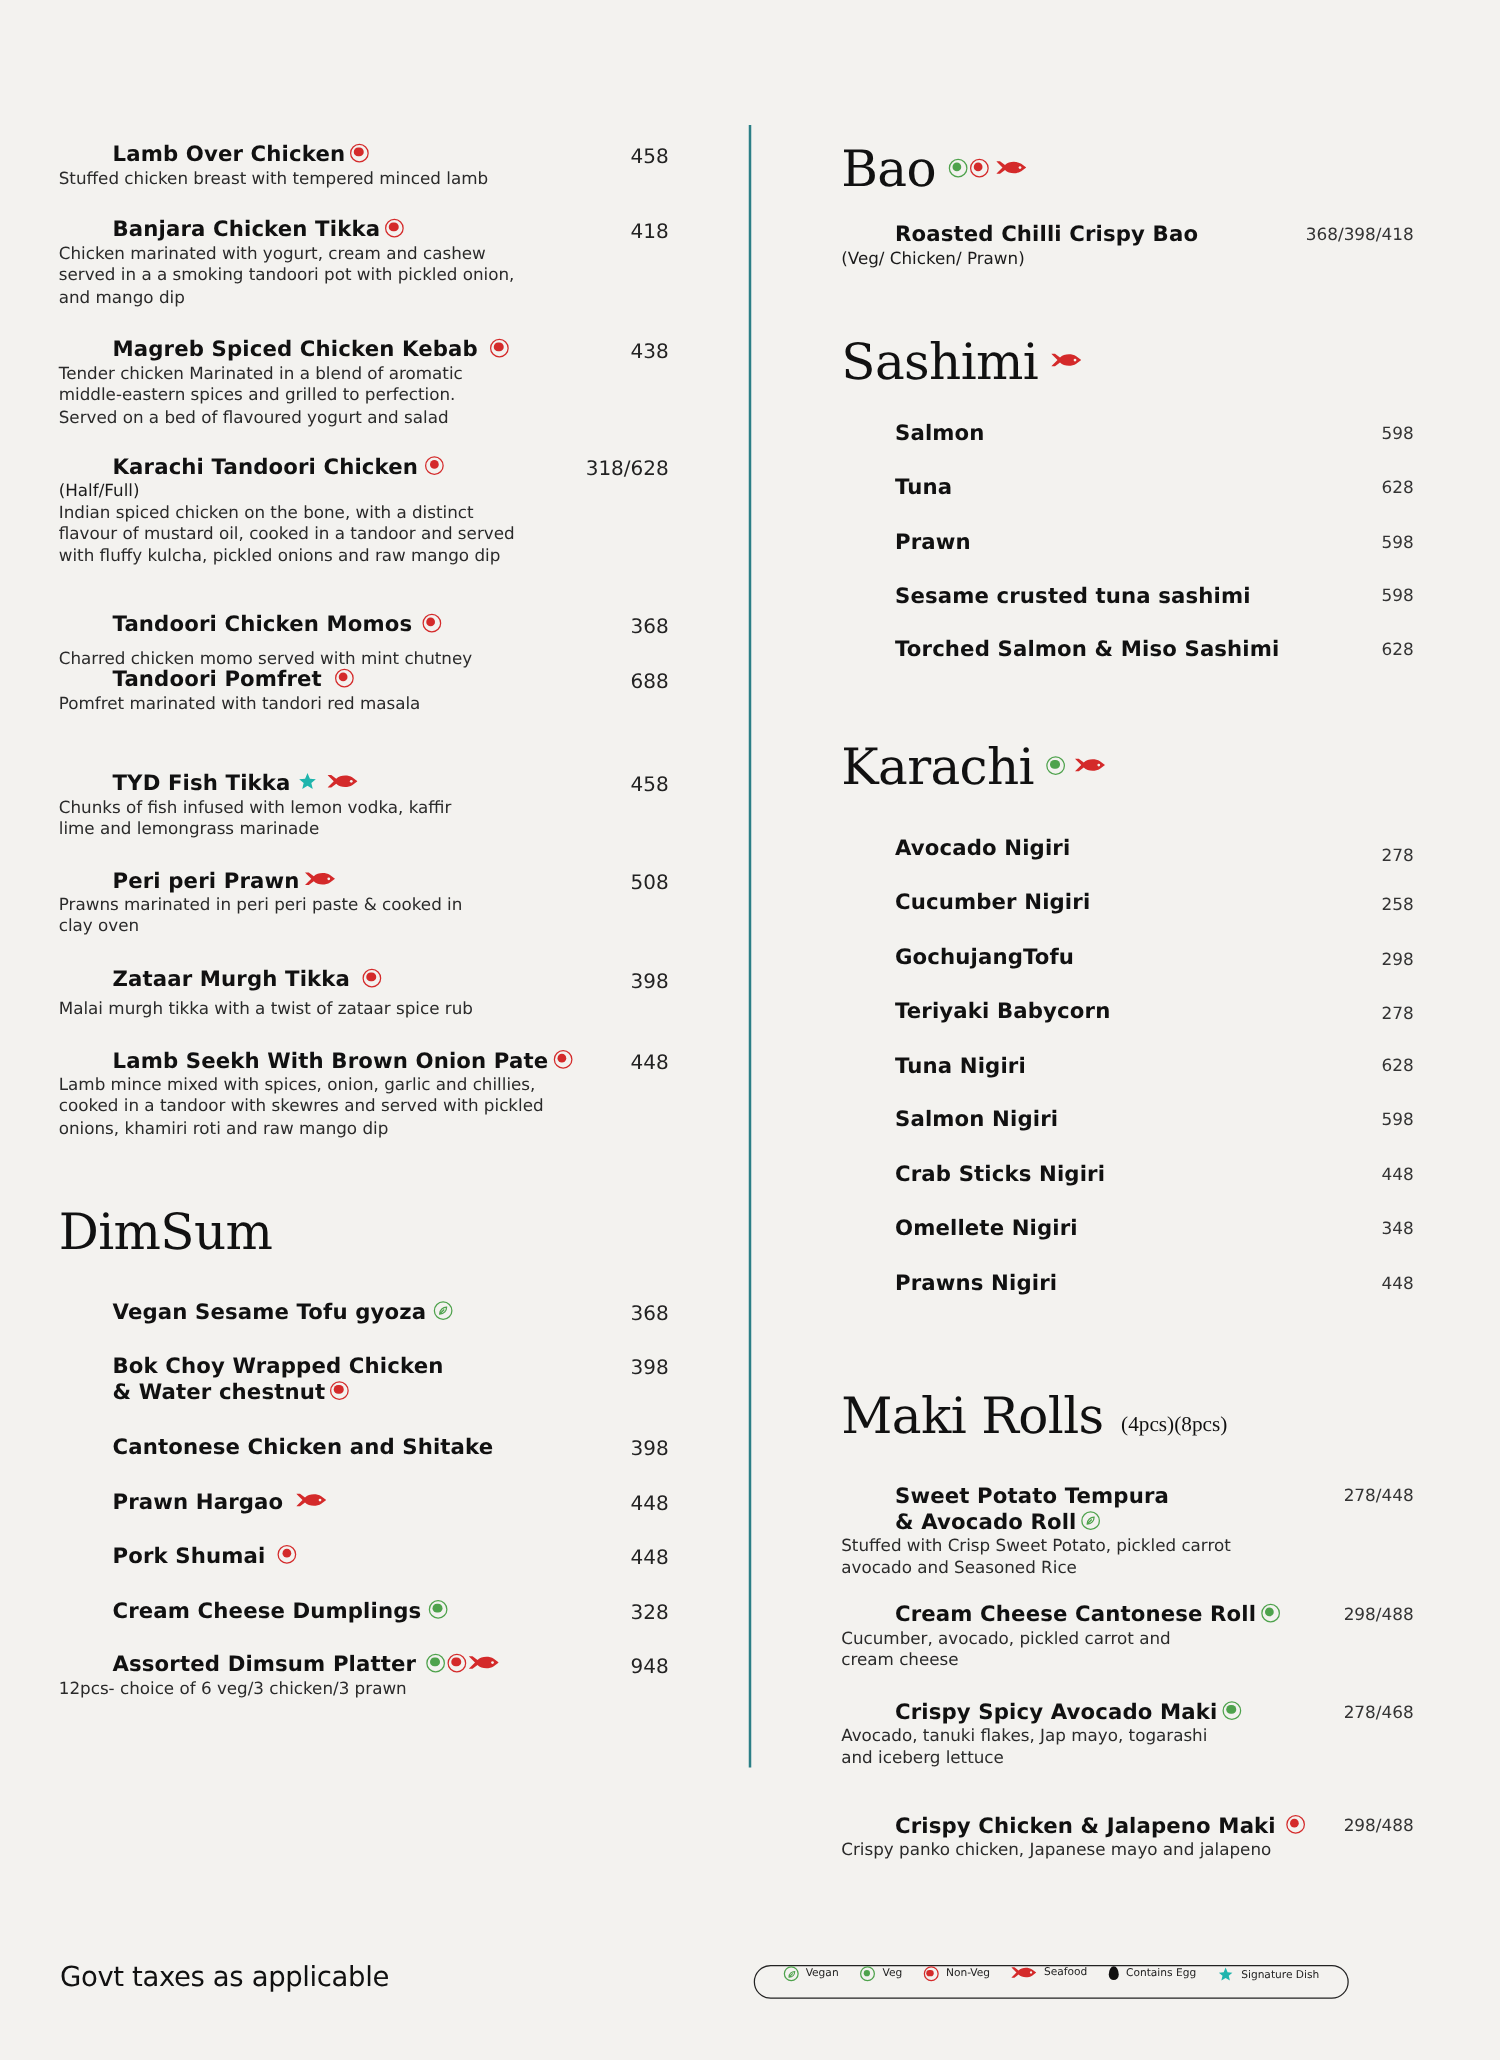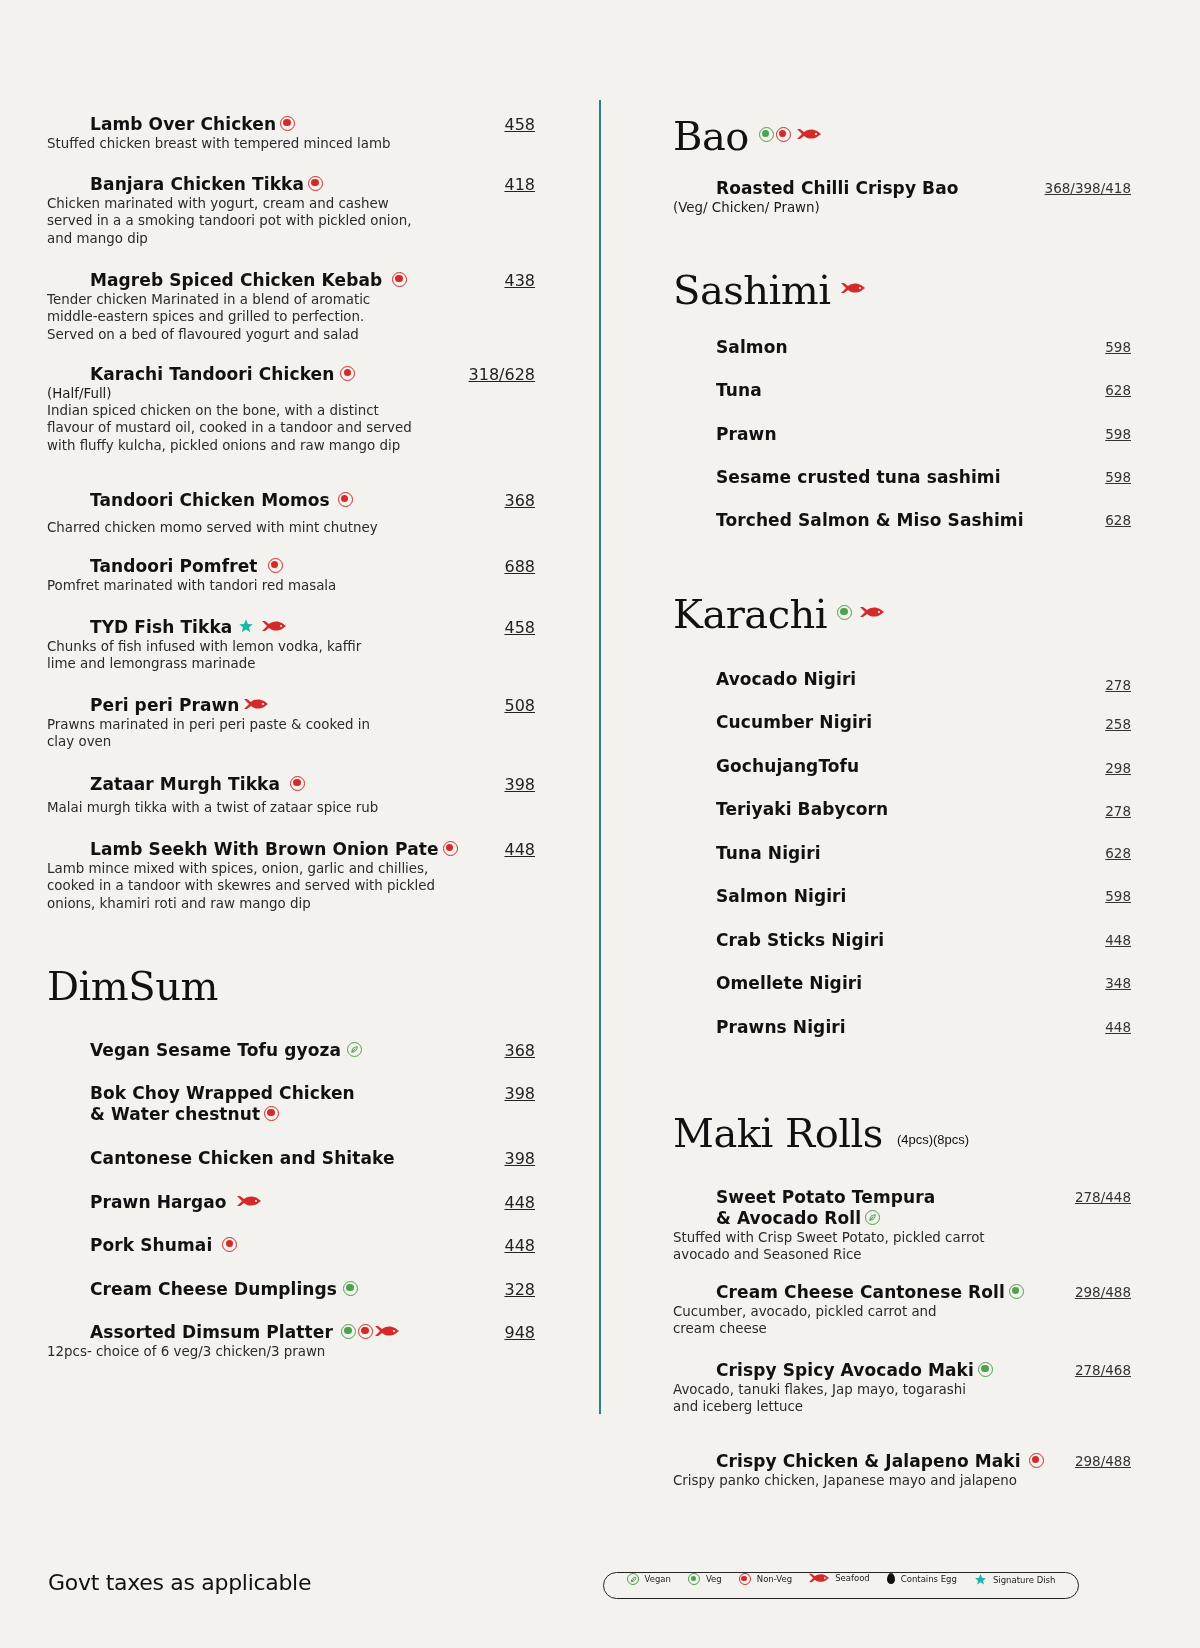--- a/index.html
+++ b/index.html
@@ -8,27 +8,27 @@
 
   .col { position: absolute; }
   .col-left { left: 47px; top: 114px; width: 488px; }
   .col-right { left: 673px; top: 114px; width: 458px; }
 
   .divider { position: absolute; left: 599px; top: 100px; width: 2px; height: 1314px; background: #2b7f86; }
 
   .item { position: absolute; left: 0; width: 100%; }
   .item .row { display: flex; justify-content: space-between; align-items: flex-start; margin-left: 43px; }
   .name { font-family: "DejaVu Sans", sans-serif; font-weight: bold; font-size: 17px; letter-spacing: 0.1px; line-height: 21px; color: #111; white-space: nowrap; }
-  .price { font-family: "DejaVu Sans", sans-serif; font-size: 16px; color: #222; line-height: 21px; white-space: nowrap; text-decoration: underline; }
+  .price { font-family: "DejaVu Sans", sans-serif; font-size: 16px; color: #222; line-height: 21px; white-space: nowrap; }
   .price-sm { font-size: 13.5px; color: #333; }
   .desc { font-size: 13.4px; line-height: 17.4px; color: #2a2a2a; font-weight: normal; }
   .sub { font-size: 13.4px; line-height: 17px; color: #1a1a1a; }
 
   .section-title { position: absolute; left: 0; font-family: "DejaVu Serif", serif; font-weight: normal; color: #111; font-size: 40px; line-height: 44px; letter-spacing: -0.5px; display: flex; align-items: center; gap: 6px; white-space: nowrap; }
-  .section-title .suffix { font-family: Liberation Sans, sans-serif; font-size: 13px; margin-left: 8px; margin-top: 14px; letter-spacing: 0; }
+  .section-title .suffix { font-family: Liberation Serif, serif; font-size: 17px; margin-left: 8px; margin-top: 14px; letter-spacing: 0; }
 
   .icons { display: inline-flex; align-items: center; gap: 2px; vertical-align: middle; margin-left: 4px; position: relative; top: -2px; }
   .ic { display: inline-block; width: 15px; height: 15px; border-radius: 50%; position: relative; }
   .ic-nonveg { border: 1.6px solid #d42a2a; }
   .ic-nonveg::after { content: ""; position: absolute; left: 2.2px; top: 2.2px; width: 7.4px; height: 7.4px; border-radius: 50%; background: #d42a2a; }
   .ic-veg { border: 1.6px solid #4ea24c; }
   .ic-veg::after { content: ""; position: absolute; left: 2.2px; top: 2.2px; width: 7.4px; height: 7.4px; border-radius: 50%; background: #4ea24c; }
   .ic-vegan { border: 1.4px solid #4ea24c; }
   .ic-vegan svg { position: absolute; left: 1px; top: 1px; }
   .ic-fish { width: 24px; height: 12px; border-radius: 0; }
@@ -94,21 +94,21 @@
   <div class="item" style="top:376px">
     <div class="row">
       <span class="name"><span>Tandoori Chicken Momos</span><span class="icons" style="margin-left:8px">
             <span class="ic ic-nonveg"></span>
           </span></span>
       <span class="price">368</span>
     </div>
     <div class="desc" style="margin-top:8px">Charred chicken momo served with mint chutney</div>
   </div>
 
-  <div class="item" style="top:442px">
+  <div class="item" style="top:420px">
     <div class="row">
       <span class="name"><span>Tandoori Pomfret</span><span class="icons" style="margin-left:10px">
             <span class="ic ic-nonveg"></span>
           </span></span>
       <span class="price">688</span>
     </div>
     <div class="desc">Pomfret marinated with tandori red masala</div>
   </div>
 
   <div class="item" style="top:503px">

